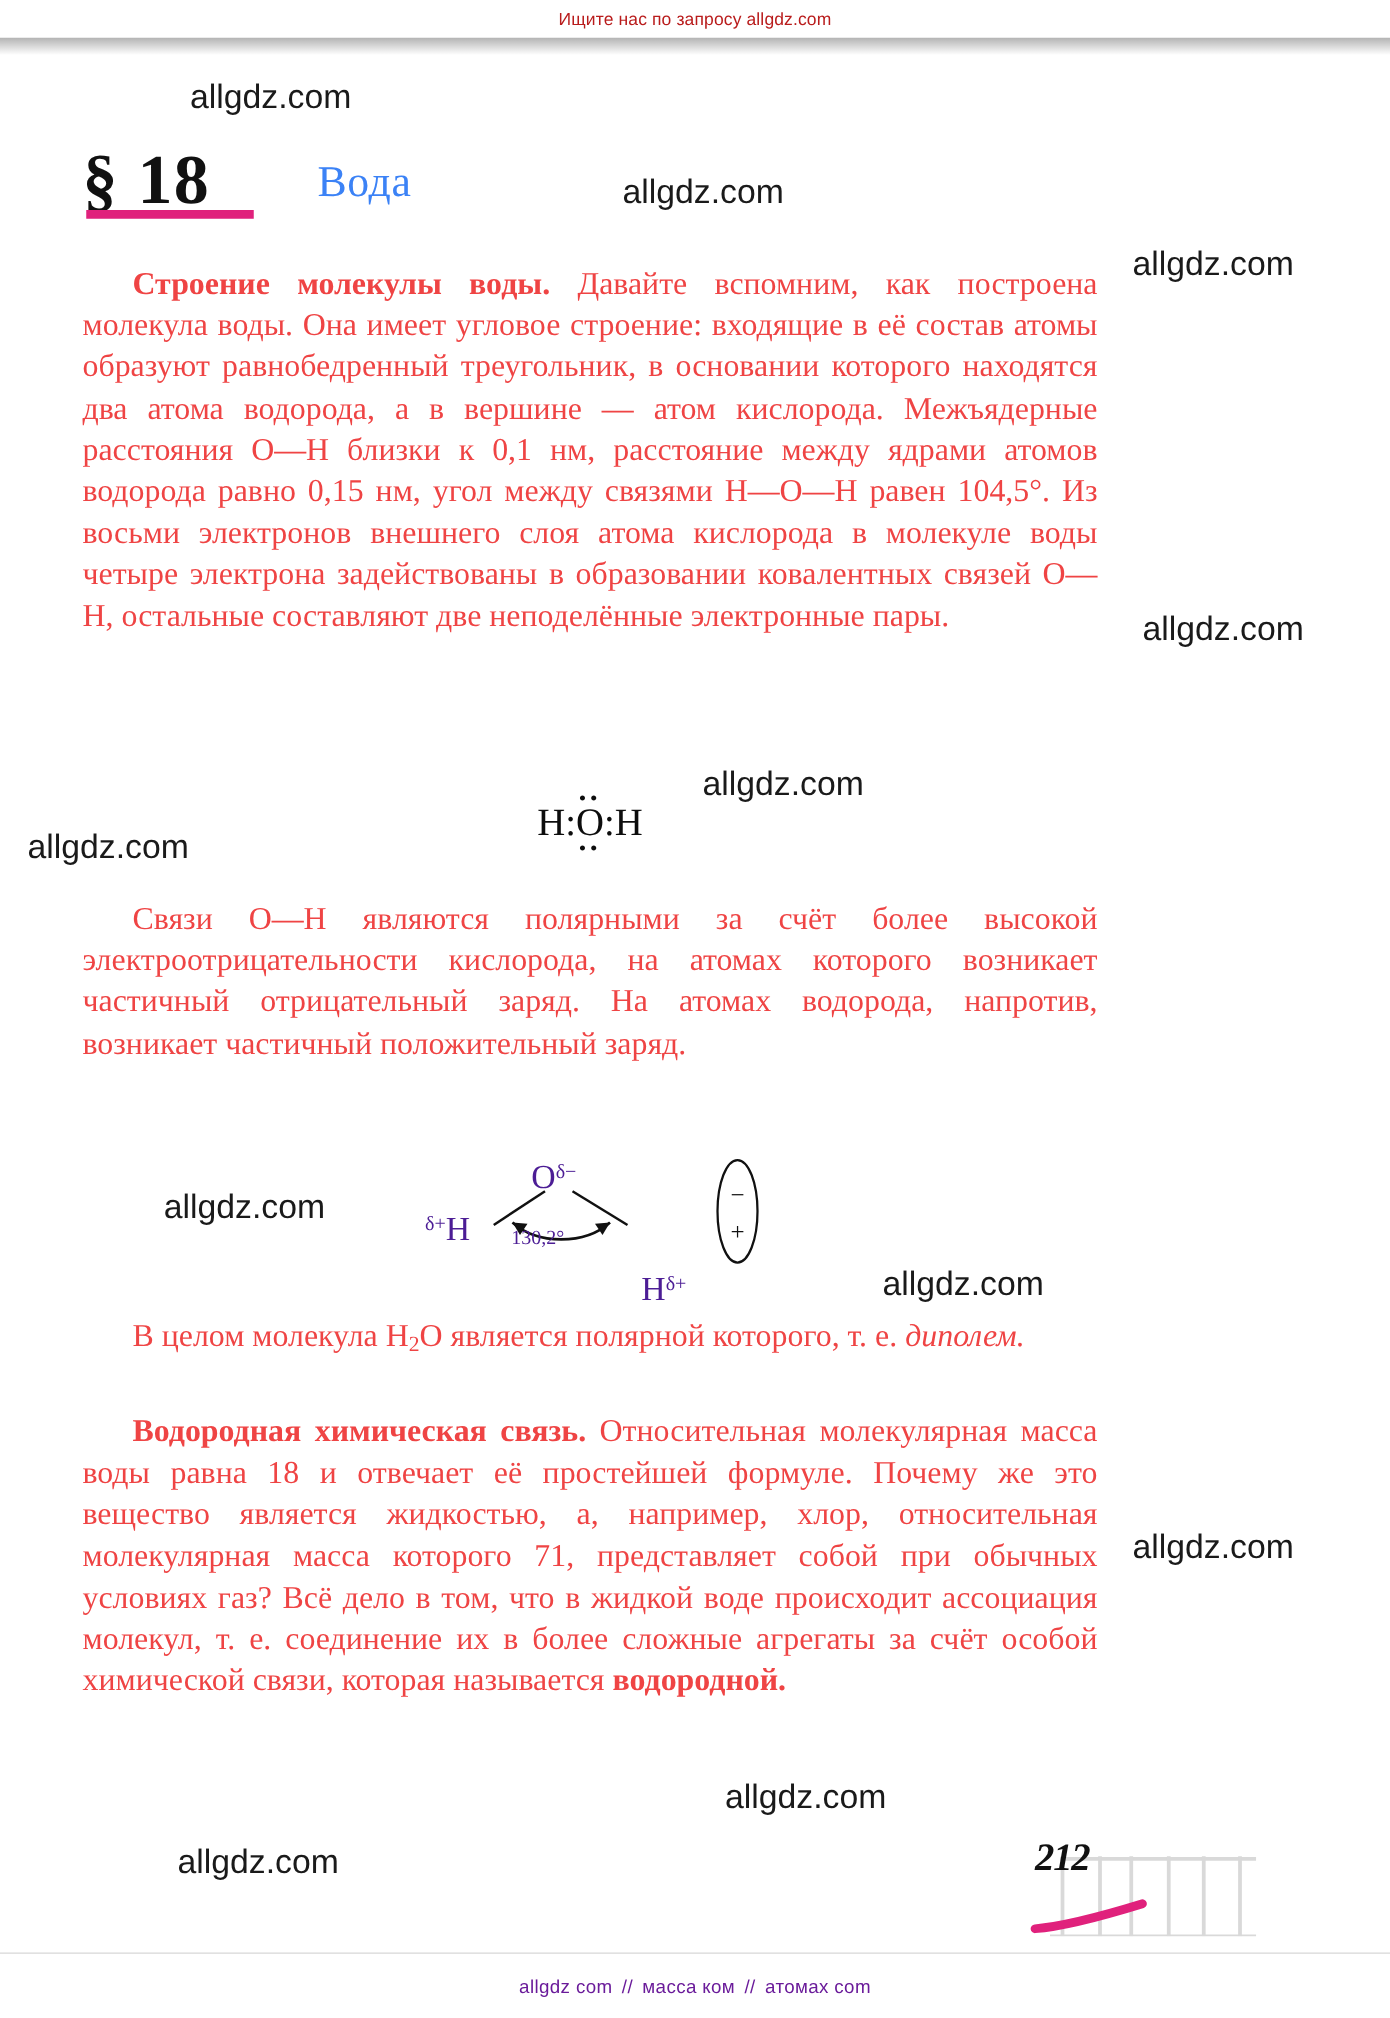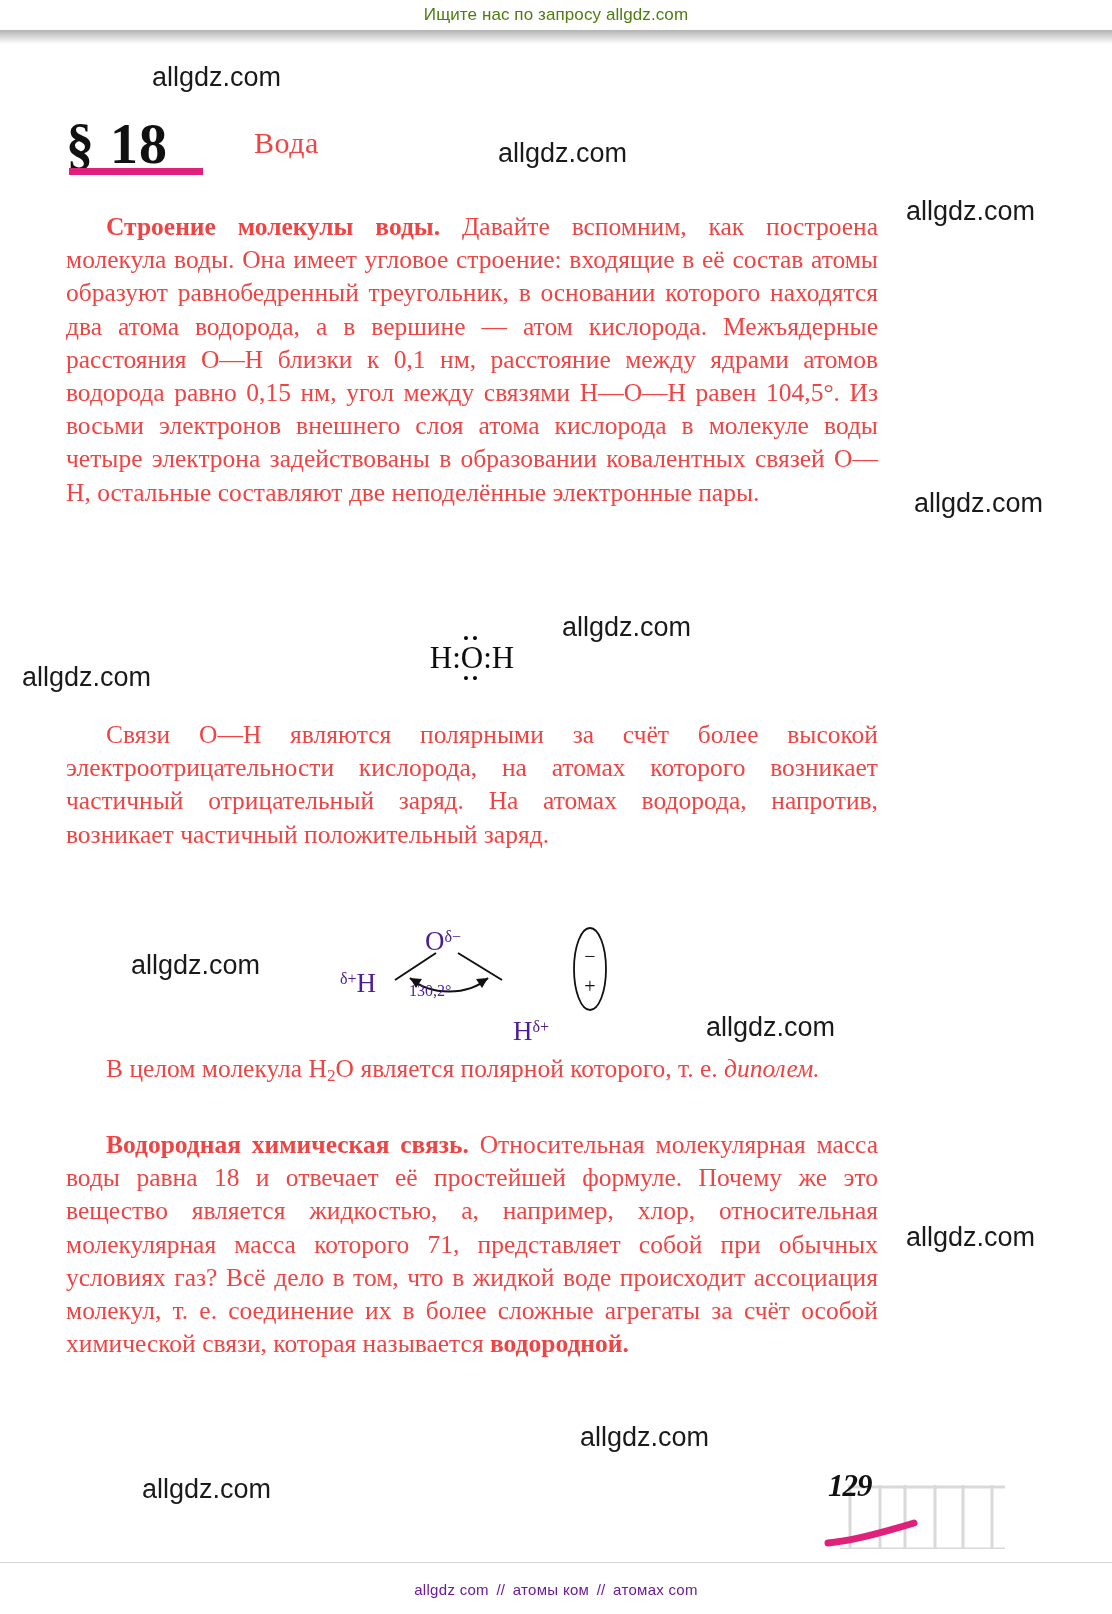--- a/index.html
+++ b/index.html
@@ -22,22 +22,22 @@
     width: 1112px;
     height: 30px;
     background: #ffffff;
     display: flex;
     align-items: center;
     justify-content: center;
     z-index: 40;
   }
   .top-banner-text {
     font-family: "Liberation Sans", sans-serif;
-    font-size: 17px;
-    color: #4d7c0f;
+    font-size: 14px;
+    color: #b91c1c;
     letter-spacing: .1px;
     white-space: nowrap;
   }
   .banner-shadow {
     position: absolute;
     left: 0; top: 30px;
     width: 1112px;
     height: 14px;
     background: linear-gradient(to bottom, rgba(0,0,0,0.30), rgba(0,0,0,0));
     z-index: 39;
@@ -113,22 +113,22 @@
   .sect-rule {
     position: absolute;
     left: 3px; top: 52px;
     width: 134px;
     height: 7px;
     background: #e0217c;
   }
   .sect-title {
     position: absolute;
     left: 188px; top: 12px;
-    font-size: 30px;
-    color: #ef4444;
+    font-size: 35px;
+    color: #3b82f6;
     letter-spacing: .5px;
     line-height: 1;
   }
 
   
   .para {
     position: absolute;
     left: 0;
     width: 812px;
     font-size: 25.5px;
@@ -289,28 +289,28 @@
       <line x1="30" y1="112" x2="195" y2="112"></line>
       <line x1="40" y1="48" x2="40" y2="112"></line>
       <line x1="70" y1="48" x2="70" y2="112"></line>
       <line x1="95" y1="48" x2="95" y2="112"></line>
       <line x1="125" y1="48" x2="125" y2="112"></line>
       <line x1="153" y1="48" x2="153" y2="112"></line>
       <line x1="182" y1="48" x2="182" y2="112"></line>
     </g>
     <path d="M18,106 C44,104 78,94 104,86" fill="none" stroke="#e0217c" stroke-width="7" stroke-linecap="round"></path>
   </svg>
-  <div class="pagenum-text">129</div>
+  <div class="pagenum-text">212</div>
 </div>
 
 <div class="footer">
   <span class="footer-text">
     <span>allgdz com</span>
     <span class="sep">//</span>
-    <span>атомы ком</span>
+    <span>масса ком</span>
     <span class="sep">//</span>
     <span>атомах com</span>
   </span>
 </div>
 
 <div id="wm-layer">
     <div class="wm" style="left: 152px; top: 62px; font-size: 27px;">allgdz.com</div>
     <div class="wm" style="left: 498px; top: 138px; font-size: 27px;">allgdz.com</div>
     <div class="wm" style="left: 906px; top: 196px; font-size: 27px;">allgdz.com</div>
     <div class="wm" style="left: 914px; top: 488px; font-size: 27px;">allgdz.com</div>

